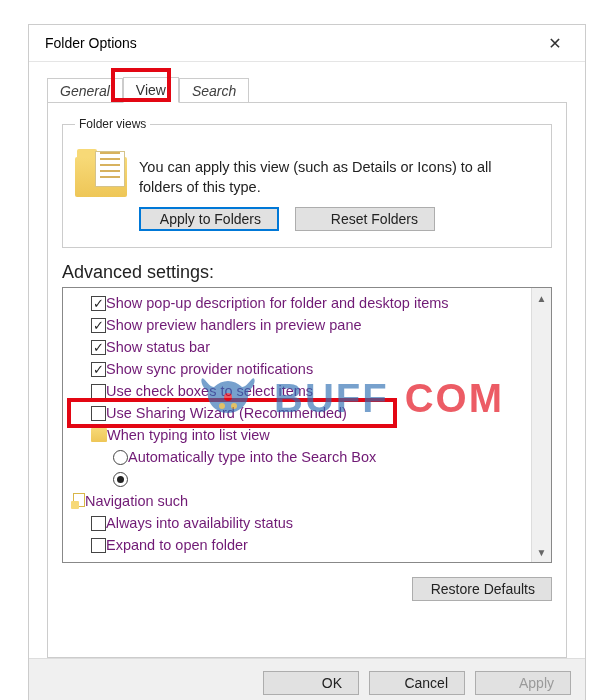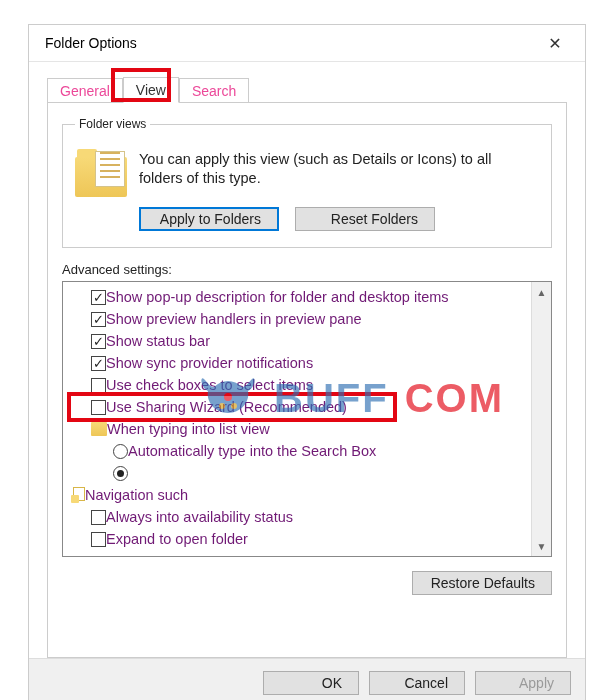--- a/index.html
+++ b/index.html
@@ -64,21 +64,22 @@
     background: #fff;
     margin-right: 0px;
     font-size: 14px;
     position: relative;
     top: 1px;
     color: #333;
     cursor: pointer;
   }
   .tab.inactive {
     background: #fff;
-    color: #ec4899;
+    color: #404040;
+    font-style: italic;
   }
   .tab.active {
     background: #fff;
     z-index: 2;
     border-bottom: 1px solid #fff;
   }
   .tab-highlight-view {
     border: 4px solid #e30613;
     position: absolute;
     top: -4px;
@@ -100,21 +101,21 @@
     margin: 0 0 14px 0;
     padding: 10px 12px 16px 12px;
   }
   fieldset.folder-views legend {
     font-size: 12px;
     padding: 0 4px;
     color: #222;
   }
   .fv-row {
     display: flex;
-    align-items: center;
+    align-items: flex-end;
     gap: 12px;
   }
   .folder-icon {
     width: 52px;
     height: 52px;
     margin-top: 4px;
     position: relative;
   }
   .folder-back {
     position: absolute;
@@ -173,21 +174,21 @@
   .btn.primary {
     background: #e1e1e1;
     border: 2px solid #0078d7;
     outline: none;
   }
   .btn.disabled {
     color: #9a9a9a;
     cursor: default;
   }
   .adv-label {
-    font-size: 13px;
+    font-size: 18px;
     margin: 6px 0 4px 0;
     color: #222;
   }
   .listbox-wrap {
     position: relative;
     border: 1px solid #888;
     height: 276px;
     background: #fff;
     overflow: hidden;
   }

